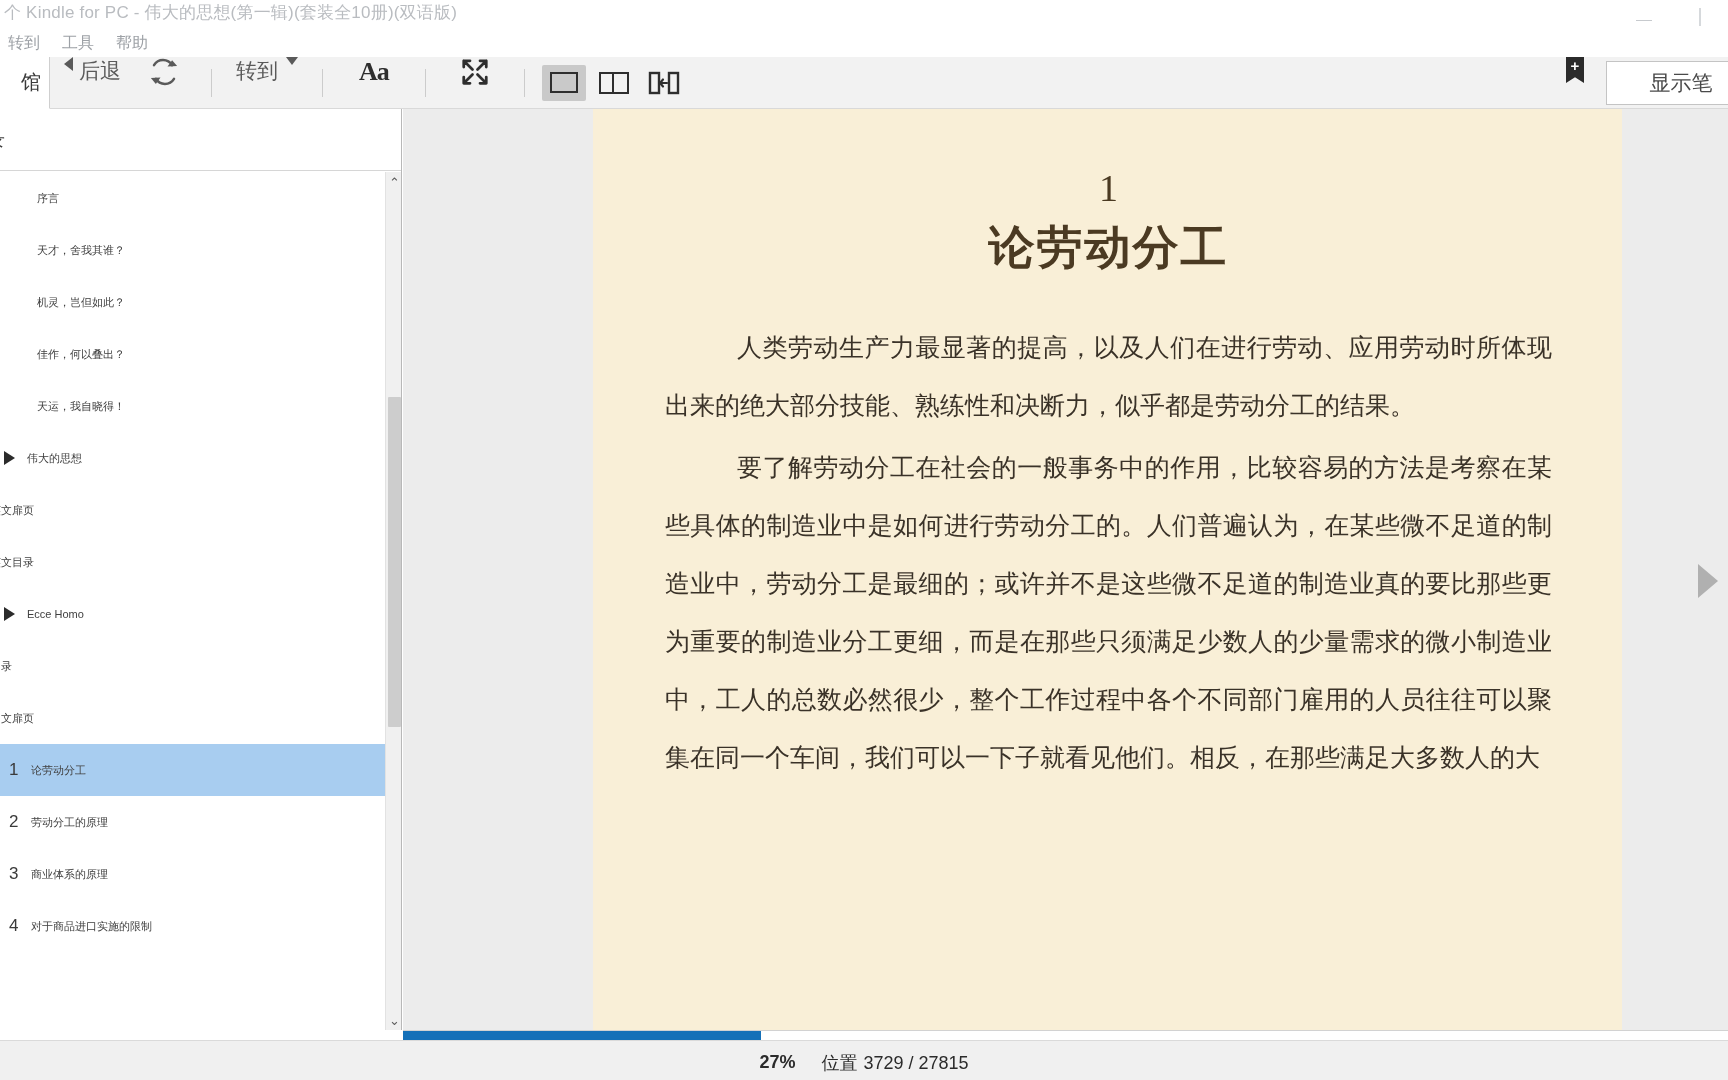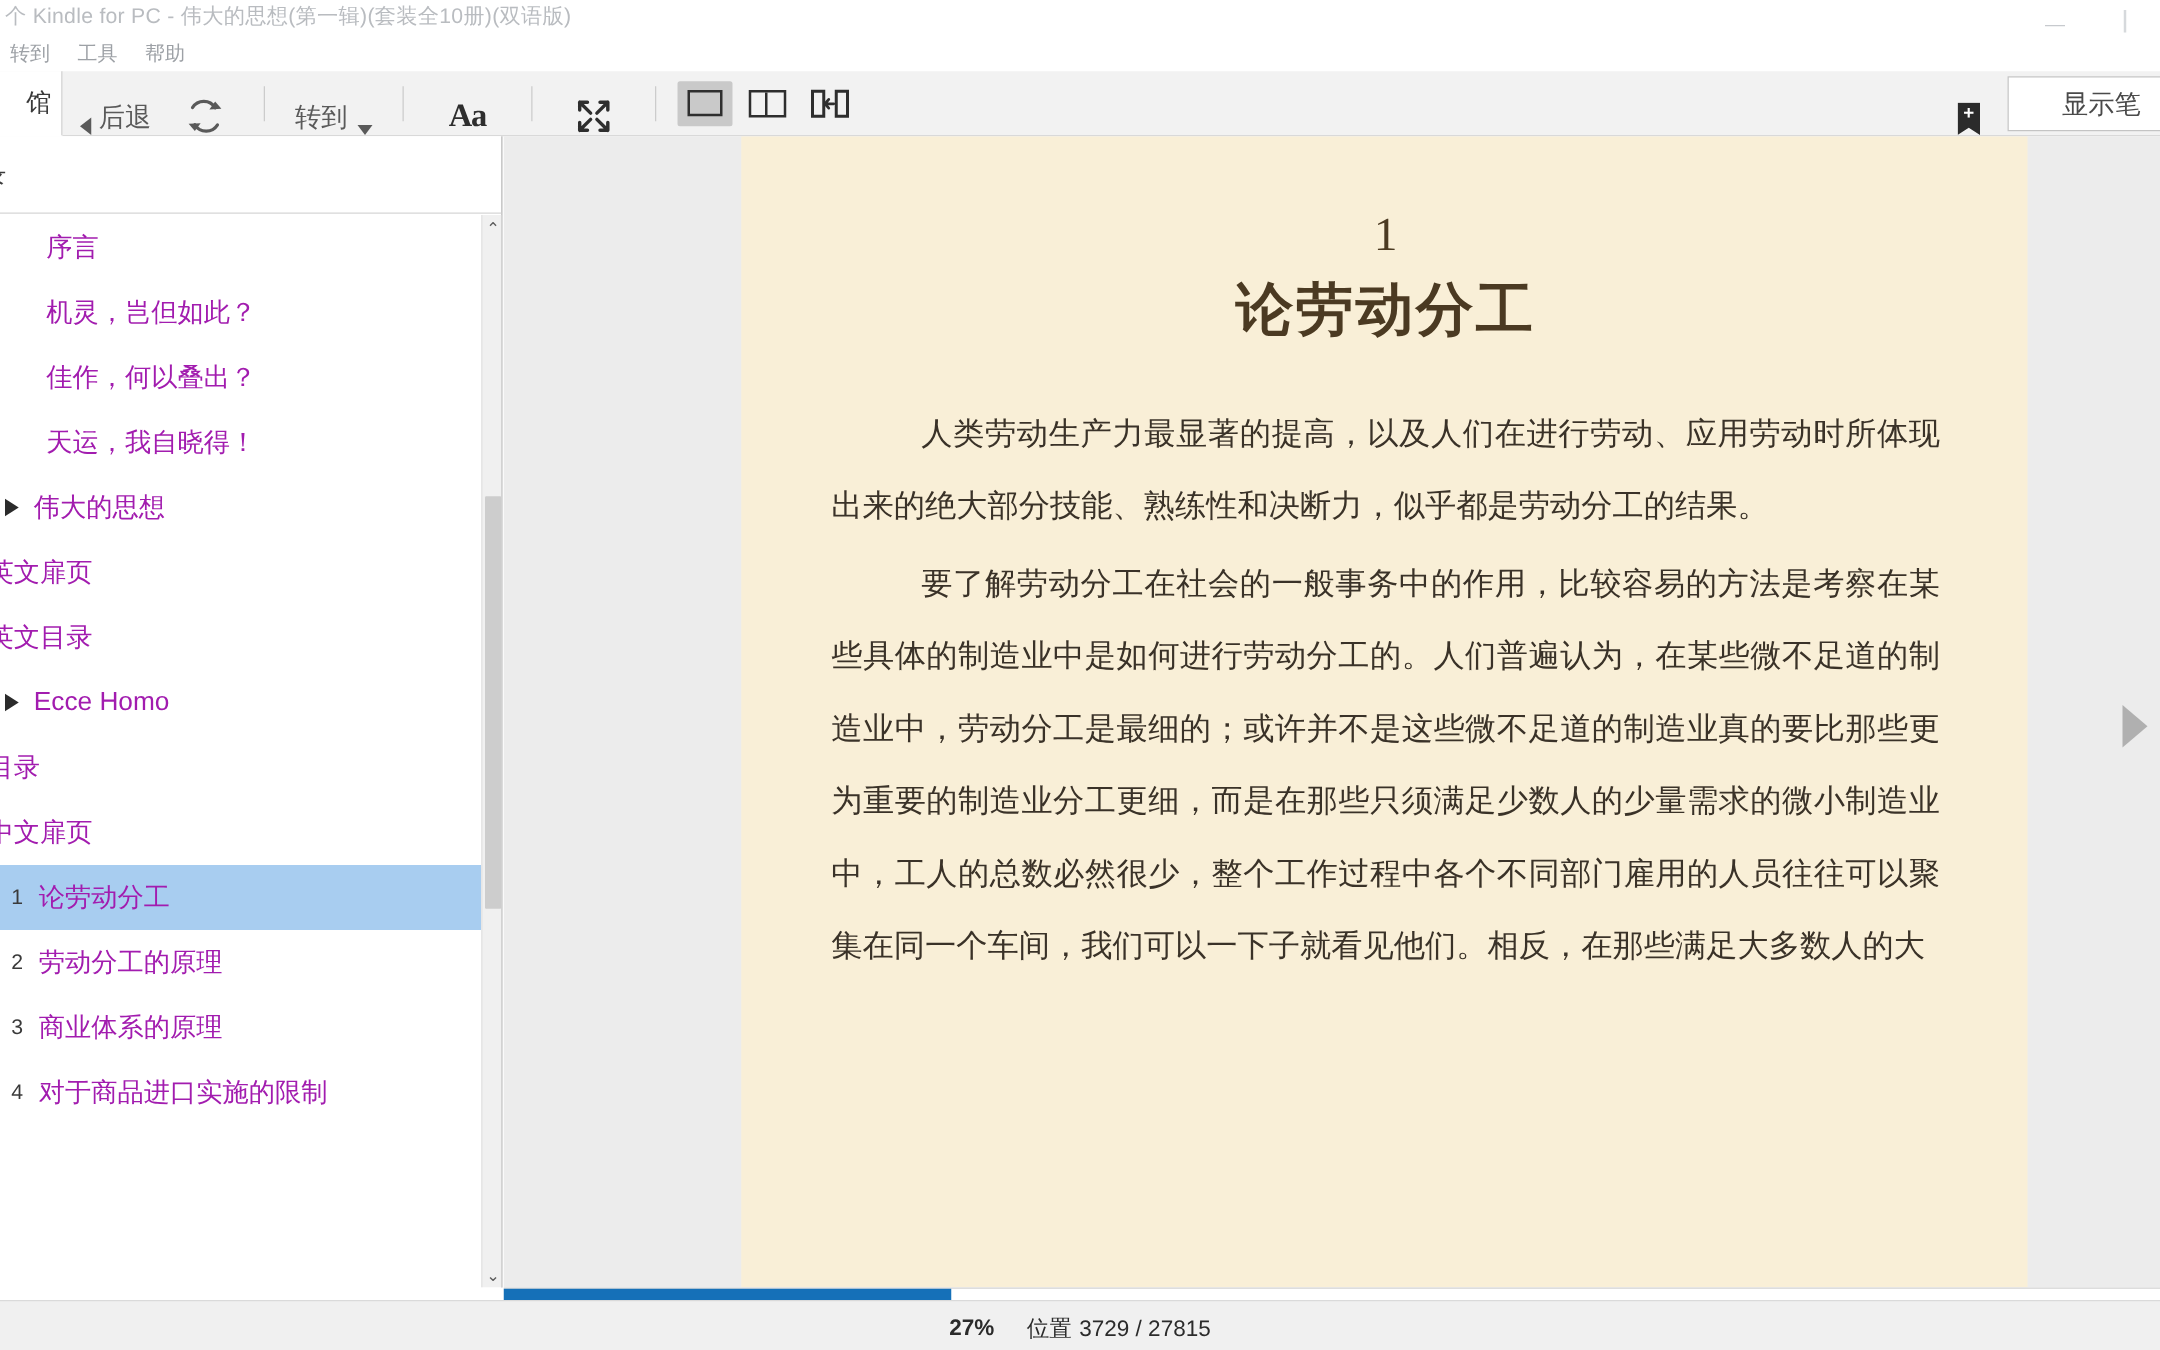--- a/index.html
+++ b/index.html
@@ -119,21 +119,21 @@
 
   .tb-group {
     position: absolute;
     top: 0;
     height: 51px;
     display: flex;
     align-items: center;
   }
   .tb-btn {
     display: flex;
-    align-items: flex-end;
+    align-items: flex-start;
     justify-content: center;
     height: 51px;
     padding: 0 10px;
     color: #4a4a4a;
     cursor: default;
     user-select: none;
   }
   .tb-label {
     font-size: 21px;
     color: #5a5a5a;
@@ -295,22 +295,22 @@
   }
   .toc-arrow.hidden { visibility: hidden; }
   .toc-num {
     font-size: 17px;
     color: #3a3a3a;
     width: 22px;
     margin-left: -9px;
     flex: none;
   }
   .toc-label {
-    font-size: 21px;
-    color: #a21caf;
+    font-size: 11px;
+    color: #404040;
   }
   .toc-indent-0 { padding-left: 8px; }
   .toc-indent-1 { padding-left: 18px; }
   .toc-indent-neg { padding-left: 0px; margin-left: -10px; }
 
   
   .sb-scroll {
     position: absolute;
     left: 385px;
     top: 63px;
@@ -557,20 +557,24 @@
       <span class="sidebar-title">录</span>
     </div>
 
     <div class="toc-list">
 
       <div class="toc-item toc-indent-1">
         <span class="toc-arrow hidden"></span>
         <span class="toc-label">序言</span>
       </div>
 
+      <div class="toc-item toc-indent-1">
+        <span class="toc-arrow hidden"></span>
+        <span class="toc-label">天才，舍我其谁？</span>
+      </div>
 
       <div class="toc-item toc-indent-1">
         <span class="toc-arrow hidden"></span>
         <span class="toc-label">机灵，岂但如此？</span>
       </div>
 
       <div class="toc-item toc-indent-1">
         <span class="toc-arrow hidden"></span>
         <span class="toc-label">佳作，何以叠出？</span>
       </div>

